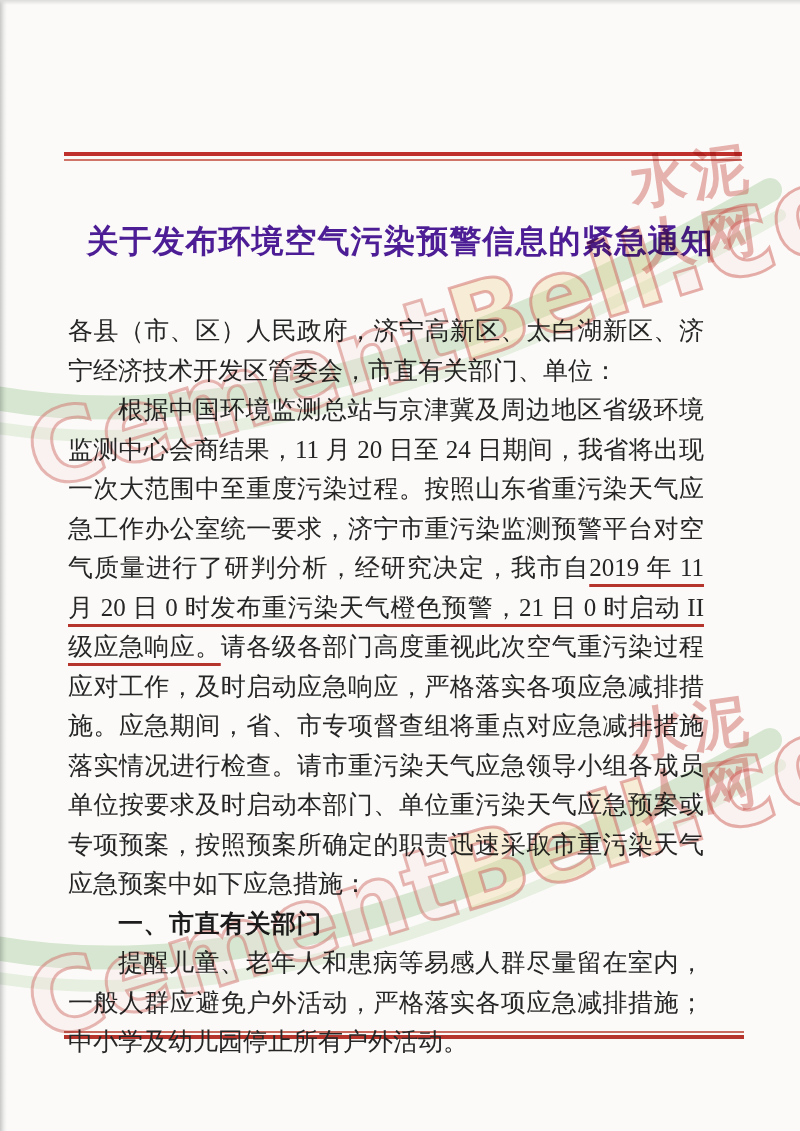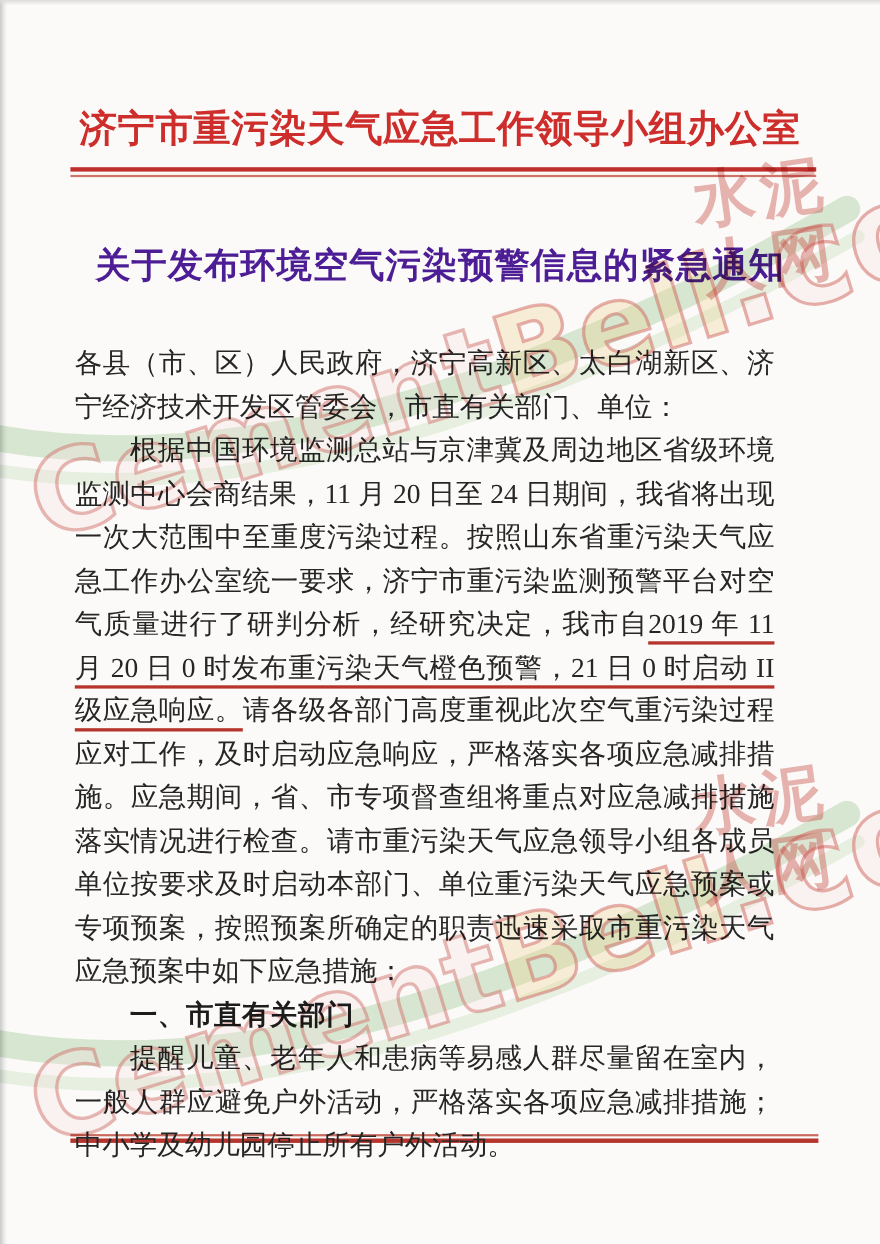--- a/index.html
+++ b/index.html
@@ -85,21 +85,20 @@
 
   <div class="wm wm2">
     <svg class="swoosh" width="800" height="420" viewBox="0 0 800 420">
       <path d="M -20 275 Q 300 340 770 70" fill="none" stroke="rgba(134,190,120,0.30)" stroke-width="24" stroke-linecap="round"></path>
       <path d="M -20 305 Q 310 365 780 95" fill="none" stroke="rgba(150,200,135,0.20)" stroke-width="12" stroke-linecap="round"></path>
     </svg>
     <div class="wm-line"><span class="wm-cement">Cement</span><span class="wm-bell">Bell</span><span class="wm-com">.com</span></div>
     <div class="wm-cn">水泥人网</div>
   </div>
 
-  <div class="org-header">济宁市重污染天气应急工作领导小组办公室</div>
   <div class="rule-top">
     <div class="thick"></div>
     <div class="thin"></div>
   </div>
 
   <h1 class="doc-title">关于发布环境空气污染预警信息的紧急通知</h1>
 
   <div class="content-body">
     <p class="salutation">各县（市、区）人民政府，济宁高新区、太白湖新区、济宁经济技术开发区管委会，市直有关部门、单位：</p>
     <p class="indent"><span>根据中国环境监测总站与京津冀及周边地区省级环境监测中心会商结果，11 月 20 日至 24 日期间，我省将出现一次大范围中至重度污染过程。按照山东省重污染天气应急工作办公室统一要求，济宁市重污染监测预警平台对空气质量进行了研判分析，经研究决定，我市自</span><span class="underlined">2019 年 11 月 20 日 0 时发布重污染天气橙色预警，21 日 0 时启动 II 级应急响应。</span><span>请各级各部门高度重视此次空气重污染过程应对工作，及时启动应急响应，严格落实各项应急减排措施。应急期间，省、市专项督查组将重点对应急减排措施落实情况进行检查。请市重污染天气应急领导小组各成员单位按要求及时启动本部门、单位重污染天气应急预案或专项预案，按照预案所确定的职责迅速采取市重污染天气应急预案中如下应急措施：</span></p>

